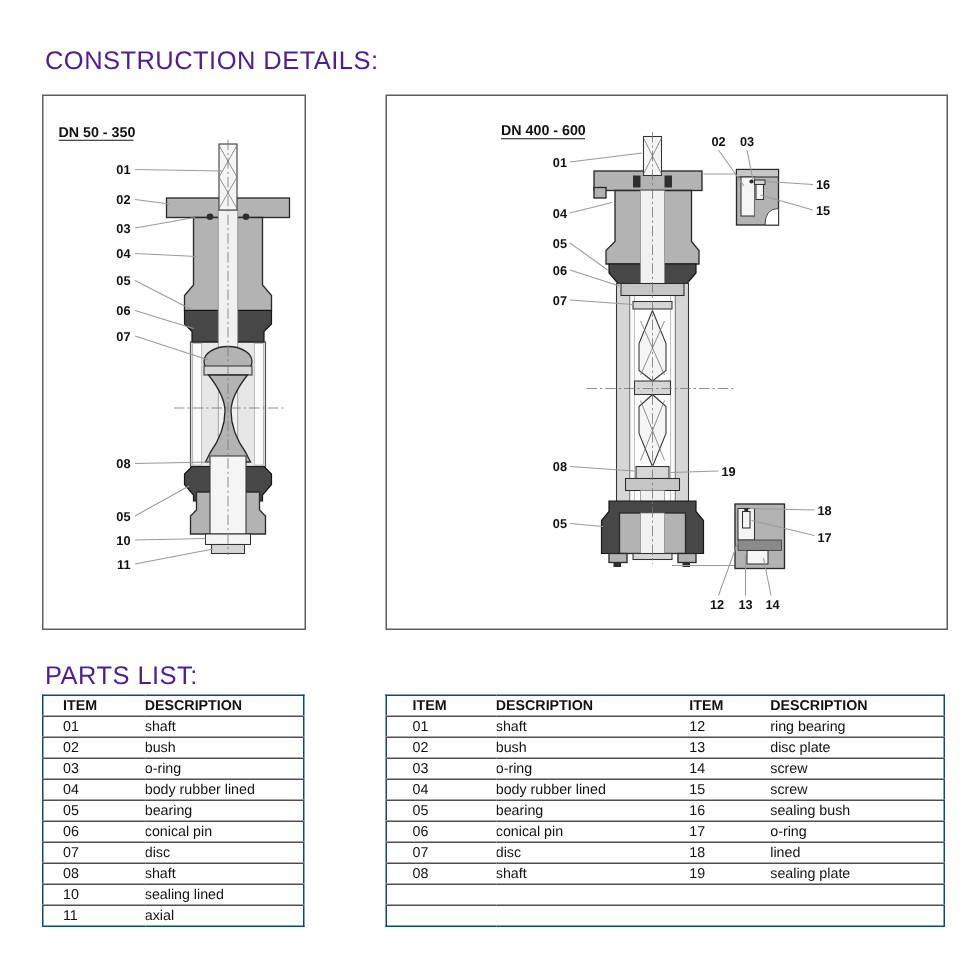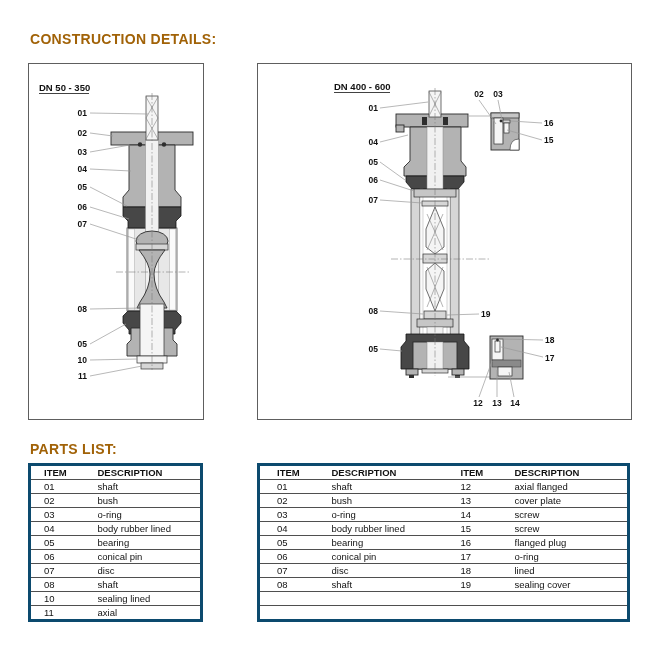--- a/index.html
+++ b/index.html
@@ -1,17 +1,17 @@
 <!DOCTYPE html>
 <html><head>
 <meta charset="utf-8">
 <style>
   html,body{margin:0;padding:0;background:#fff;}
   body{width:650px;height:650px;position:relative;font-family:"Liberation Sans",sans-serif;color:#111;}
-  .h-title{position:absolute;font-weight:bold;font-size:14px;letter-spacing:.3px;color:#a16207;white-space:nowrap;}
+  .h-title{position:absolute;font-weight:normal;font-size:17px;letter-spacing:.3px;color:#4c1d95;white-space:nowrap;}
   #title-construction{left:30px;top:31px;}
   #title-parts{left:30px;top:441px;}
   .panel{position:absolute;border:1px solid #5e5e5e;background:#fff;}
   #panel-left{left:28px;top:63px;width:174px;height:355px;}
   #panel-right{left:257px;top:63px;width:373px;height:355px;}
   .panel svg{display:block;width:100%;height:100%;}
 
   
   .s1{fill:#b3b3b3;stroke:#2a2a2a;stroke-width:.9;}   
   .s2{fill:#474747;stroke:#151515;stroke-width:.8;}   
@@ -24,21 +24,21 @@
   .ld{stroke:#9a9a9a;stroke-width:.7;fill:none;}      
   .cl{stroke:#777;stroke-width:.55;fill:none;stroke-dasharray:7 2 1.5 2;} 
   .hx{stroke:#777;stroke-width:.55;}                  
   .dk{fill:#2e2e2e;stroke:none;}
   .co{font:bold 8.5px "Liberation Sans",sans-serif;fill:#111;}
   .dn{font:bold 9.5px "Liberation Sans",sans-serif;fill:#111;}
   .ul{stroke:#111;stroke-width:.8;}
 
   
   .ptable{position:absolute;border-collapse:collapse;table-layout:fixed;background:#fff;
-          border:3px solid #0c4a6e;font-size:9.5px;color:#111;}
+          border:1px solid #0c4a6e;font-size:9.5px;color:#111;}
   #table-left{left:28px;top:463px;width:175px;}
   #table-right{left:257px;top:463px;width:373px;}
   .ptable th,.ptable td{border-bottom:1px solid #4f4f4f;height:13px;line-height:13px;
           padding:0;text-align:left;font-weight:normal;white-space:nowrap;overflow:hidden;}
   .ptable th{font-weight:bold;}
   .ptable tr:last-child td{border-bottom:none;}
   #table-left th:first-child,#table-left td:first-child{padding-left:13px;}
   #table-right th.c1,#table-right td.c1{padding-left:17px;}
 </style>
 </head>
@@ -296,63 +296,63 @@
       <tr>
     <th class="c1">ITEM</th>
     <th>DESCRIPTION</th>
     <th>ITEM</th>
     <th>DESCRIPTION</th>
   </tr>
   <tr>
         <td class="c1">01</td>
         <td>shaft</td>
         <td>12</td>
-        <td>axial flanged</td>
+        <td>ring bearing</td>
       </tr>
   <tr>
         <td class="c1">02</td>
         <td>bush</td>
         <td>13</td>
-        <td>cover plate</td>
+        <td>disc plate</td>
       </tr>
   <tr>
         <td class="c1">03</td>
         <td>o-ring</td>
         <td>14</td>
         <td>screw</td>
       </tr>
   <tr>
         <td class="c1">04</td>
         <td>body rubber lined</td>
         <td>15</td>
         <td>screw</td>
       </tr>
   <tr>
         <td class="c1">05</td>
         <td>bearing</td>
         <td>16</td>
-        <td>flanged plug</td>
+        <td>sealing bush</td>
       </tr>
   <tr>
         <td class="c1">06</td>
         <td>conical pin</td>
         <td>17</td>
         <td>o-ring</td>
       </tr>
   <tr>
         <td class="c1">07</td>
         <td>disc</td>
         <td>18</td>
         <td>lined</td>
       </tr>
   <tr>
         <td class="c1">08</td>
         <td>shaft</td>
         <td>19</td>
-        <td>sealing cover</td>
+        <td>sealing plate</td>
       </tr>
   <tr>
         <td class="c1"></td>
         <td></td>
         <td></td>
         <td></td>
       </tr>
   <tr>
         <td class="c1"></td>
         <td></td>

